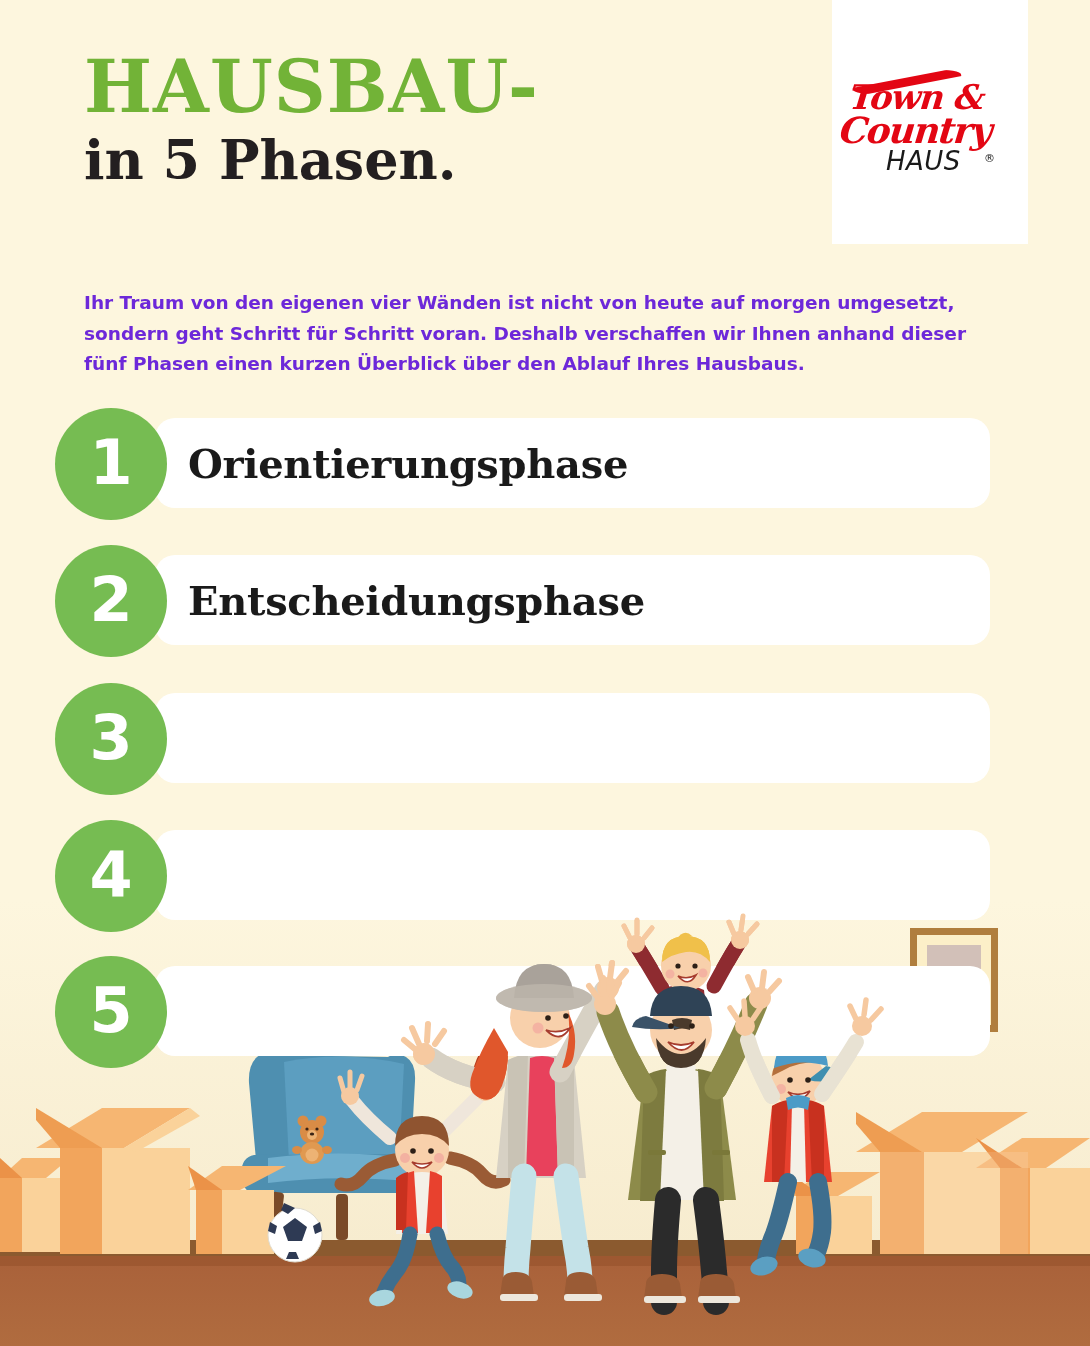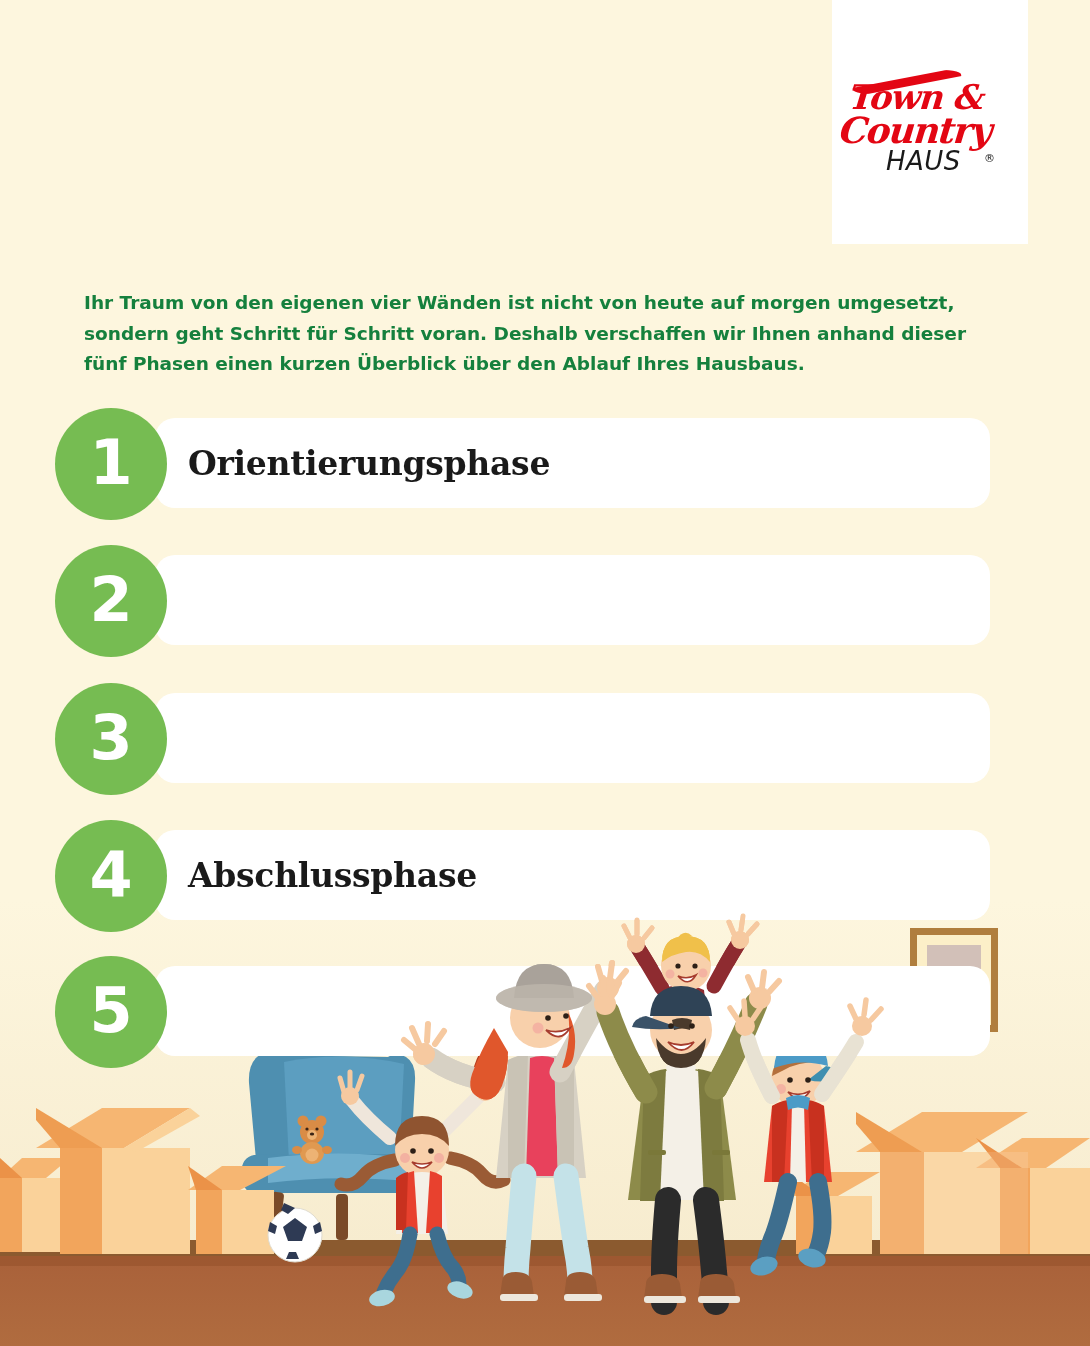--- a/index.html
+++ b/index.html
@@ -95,21 +95,21 @@
   }
 
   .intro {
     position:absolute;
     left:84px; top:288px;
     width:900px;
     font-family:"DejaVu Sans", sans-serif;
     font-weight:bold;
     font-size:18.5px;
     line-height:1.65;
-    color:#15803d;
+    color:#6d28d9;
     z-index:30;
   }
 
   
   .phases { position:absolute; left:0; top:0; width:1090px; height:1346px; z-index:25; }
 
   .phase-row { position:absolute; left:0; width:1090px; height:110px; }
   .phase-bar {
     position:absolute;
     left:155px; top:10px;
@@ -135,21 +135,21 @@
     line-height:1;
     margin-top:-2px;
   }
   .phase-label {
     position:absolute;
     left:188px; top:0px;
     height:110px;
     display:flex; align-items:center;
     font-family:"DejaVu Serif", serif;
     font-weight:bold;
-    font-size:33px;
+    font-size:40px;
     color:#1A1A1A;
     letter-spacing:-0.3px;
     white-space:nowrap;
     text-align:right;
   }
 
   
   .scene {
     position:absolute;
     left:0; top:900px;
@@ -451,35 +451,35 @@
         <span class="phase-num">1</span>
       </div>
       <div class="phase-label">Orientierungsphase</div>
     </div>
 
     <div class="phase-row" style="top:545px;">
       <div class="phase-bar"></div>
       <div class="phase-circle">
         <span class="phase-num">2</span>
       </div>
+      <div class="phase-label">Entscheidungsphase</div>
     </div>
 
     <div class="phase-row" style="top:683px;">
       <div class="phase-bar"></div>
       <div class="phase-circle">
         <span class="phase-num">3</span>
       </div>
     </div>
 
     <div class="phase-row" style="top:820px;">
       <div class="phase-bar"></div>
       <div class="phase-circle">
         <span class="phase-num">4</span>
       </div>
-      <div class="phase-label">Abschlussphase</div>
     </div>
 
     <div class="phase-row" style="top:956px;">
       <div class="phase-bar"></div>
       <div class="phase-circle">
         <span class="phase-num">5</span>
       </div>
     </div>
 
   </div>
@@ -543,20 +543,24 @@
         <path d="M672 120 q10 -4 20 0 l-2 10 q-8 -3 -16 0 z" fill="#4A3A2C"></path>
         <path d="M650 116 q2 -30 31 -30 q29 0 31 30 z" fill="#2F4356"></path>
         <path d="M646 116 q-12 2 -14 11 q24 4 48 1 z" fill="#3A5268"></path>
         <circle cx="671" cy="126" r="2.8" fill="#2D2017"></circle>
         <circle cx="692" cy="126" r="2.8" fill="#2D2017"></circle>
         <path d="M668 142 q14 16 26 0 q-13 6 -26 0 z" fill="#FFFFFF" stroke="#A63C2E" stroke-width="1.8"></path>
       </g>
     </svg>
   </div>
 
+  <div class="title-block">
+    <div class="title-line1">HAUSBAU-</div>
+    <div class="title-line2">in 5 Phasen.</div>
+  </div>
 
   <div class="intro">Ihr Traum von den eigenen vier Wänden ist nicht von heute auf morgen umgesetzt, sondern geht Schritt für Schritt voran. Deshalb verschaffen wir Ihnen anhand dieser fünf Phasen einen kurzen Überblick über den Ablauf Ihres Hausbaus.</div>
 
   <div class="logo-panel">
     <div class="logo-inner">
       <div class="logo-swoosh"></div>
       <div class="logo-town">Town &amp;</div>
       <div class="logo-country">Country</div>
       <div class="logo-haus">HAUS</div>
       <div class="logo-reg">®</div>

